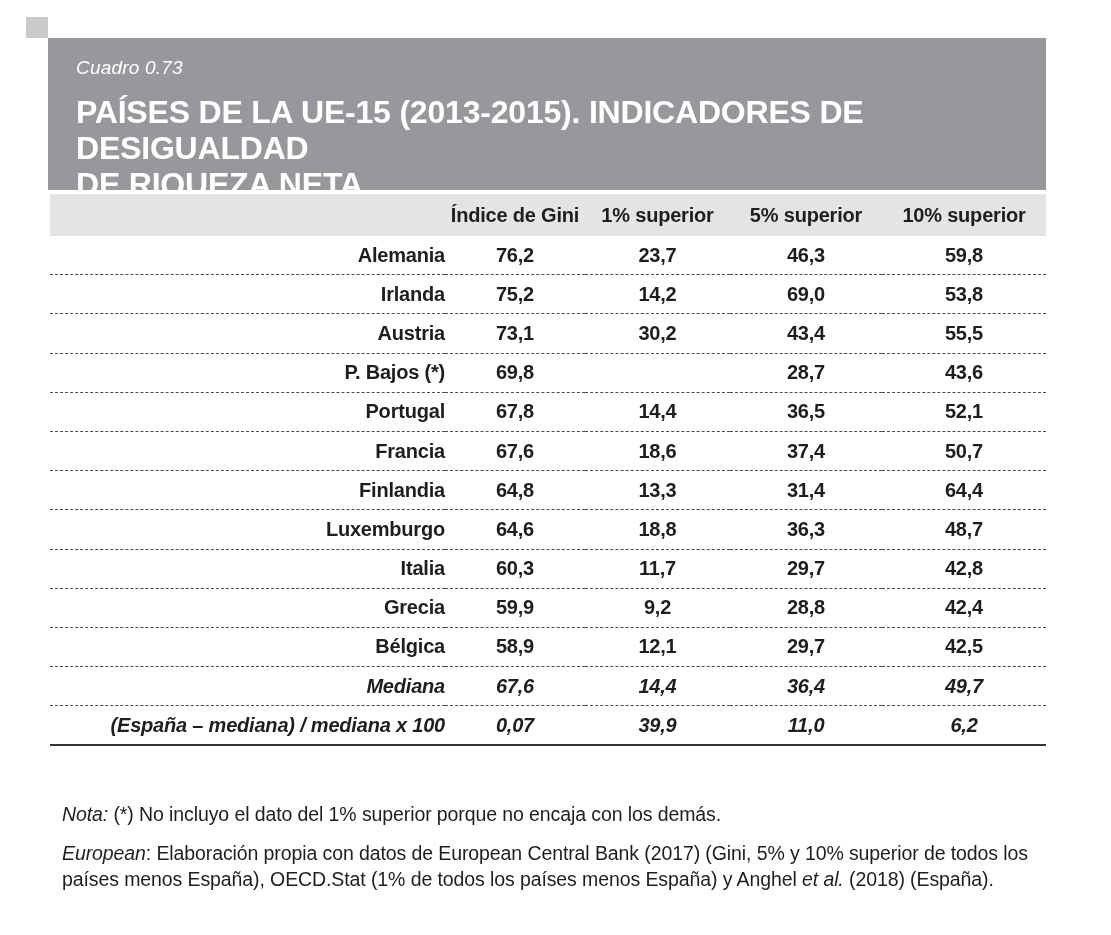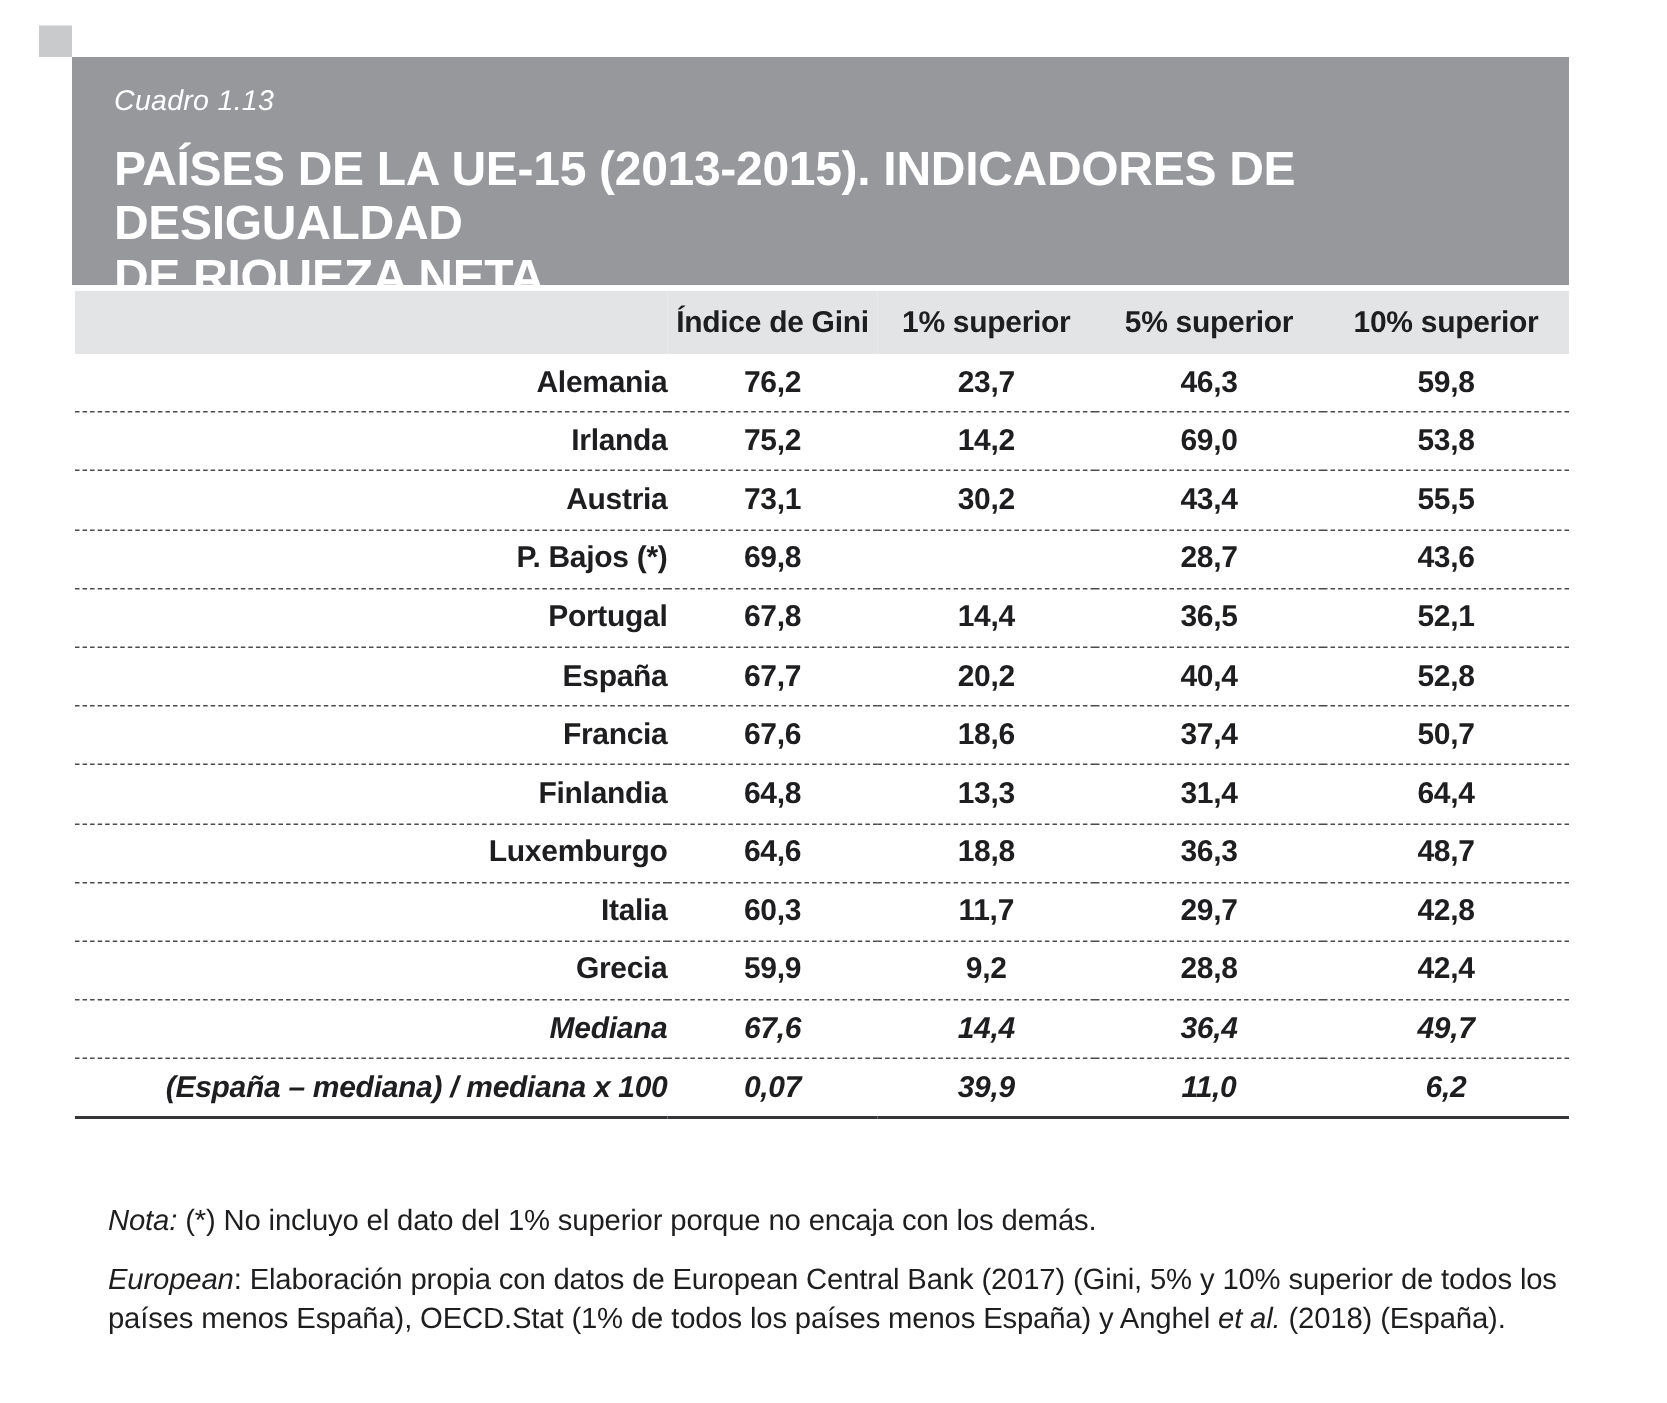--- a/index.html
+++ b/index.html
@@ -75,32 +75,32 @@
   }
   table.data tbody tr.italic-row td { font-style: italic; }
   .notes {
     position: absolute;
     left: 62px; top: 801px;
     width: 984px;
     font-size: 19.5px;
     line-height: 26px;
     letter-spacing: -0.1px;
   }
-  .notes p { margin: 0 0 13px 10px; }
+  .notes p { margin: 0 0 13px 0; }
   .notes i { font-style: italic; }
 </style>
 </head>
 <body>
 
 <div class="page" style="--band_dark: #96989b; --band_light: #e3e4e6; --corner_square: #c8cacc; --text: #1e1e20; --title_text: #ffffff; --dash_line: #4b4b4d; --bottom_rule: #363638;">
 
   <div class="corner"></div>
 
   <div class="band">
-    <div class="cuadro-label">Cuadro 1.13</div>
+    <div class="cuadro-label">Cuadro 0.73</div>
     <h1 class="band-title"><span>PAÍSES DE LA UE-15 (2013-2015). INDICADORES DE DESIGUALDAD</span><br><span>DE RIQUEZA NETA</span></h1>
   </div>
 
   <table class="data">
     <colgroup>
       <col style="width:395px">
       <col style="width:140px">
       <col style="width:145px">
       <col style="width:152px">
       <col style="width:164px">
@@ -144,27 +144,20 @@
           <td>43,6</td>
         </tr>
         <tr>
           <td>Portugal</td>
           <td>67,8</td>
           <td>14,4</td>
           <td>36,5</td>
           <td>52,1</td>
         </tr>
         <tr>
-          <td>España</td>
-          <td>67,7</td>
-          <td>20,2</td>
-          <td>40,4</td>
-          <td>52,8</td>
-        </tr>
-        <tr>
           <td>Francia</td>
           <td>67,6</td>
           <td>18,6</td>
           <td>37,4</td>
           <td>50,7</td>
         </tr>
         <tr>
           <td>Finlandia</td>
           <td>64,8</td>
           <td>13,3</td>
@@ -184,20 +177,27 @@
           <td>11,7</td>
           <td>29,7</td>
           <td>42,8</td>
         </tr>
         <tr>
           <td>Grecia</td>
           <td>59,9</td>
           <td>9,2</td>
           <td>28,8</td>
           <td>42,4</td>
+        </tr>
+        <tr>
+          <td>Bélgica</td>
+          <td>58,9</td>
+          <td>12,1</td>
+          <td>29,7</td>
+          <td>42,5</td>
         </tr>
         <tr class="italic-row">
           <td>Mediana</td>
           <td>67,6</td>
           <td>14,4</td>
           <td>36,4</td>
           <td>49,7</td>
         </tr>
         <tr class="italic-row">
           <td>(España – mediana) / mediana x 100</td>

